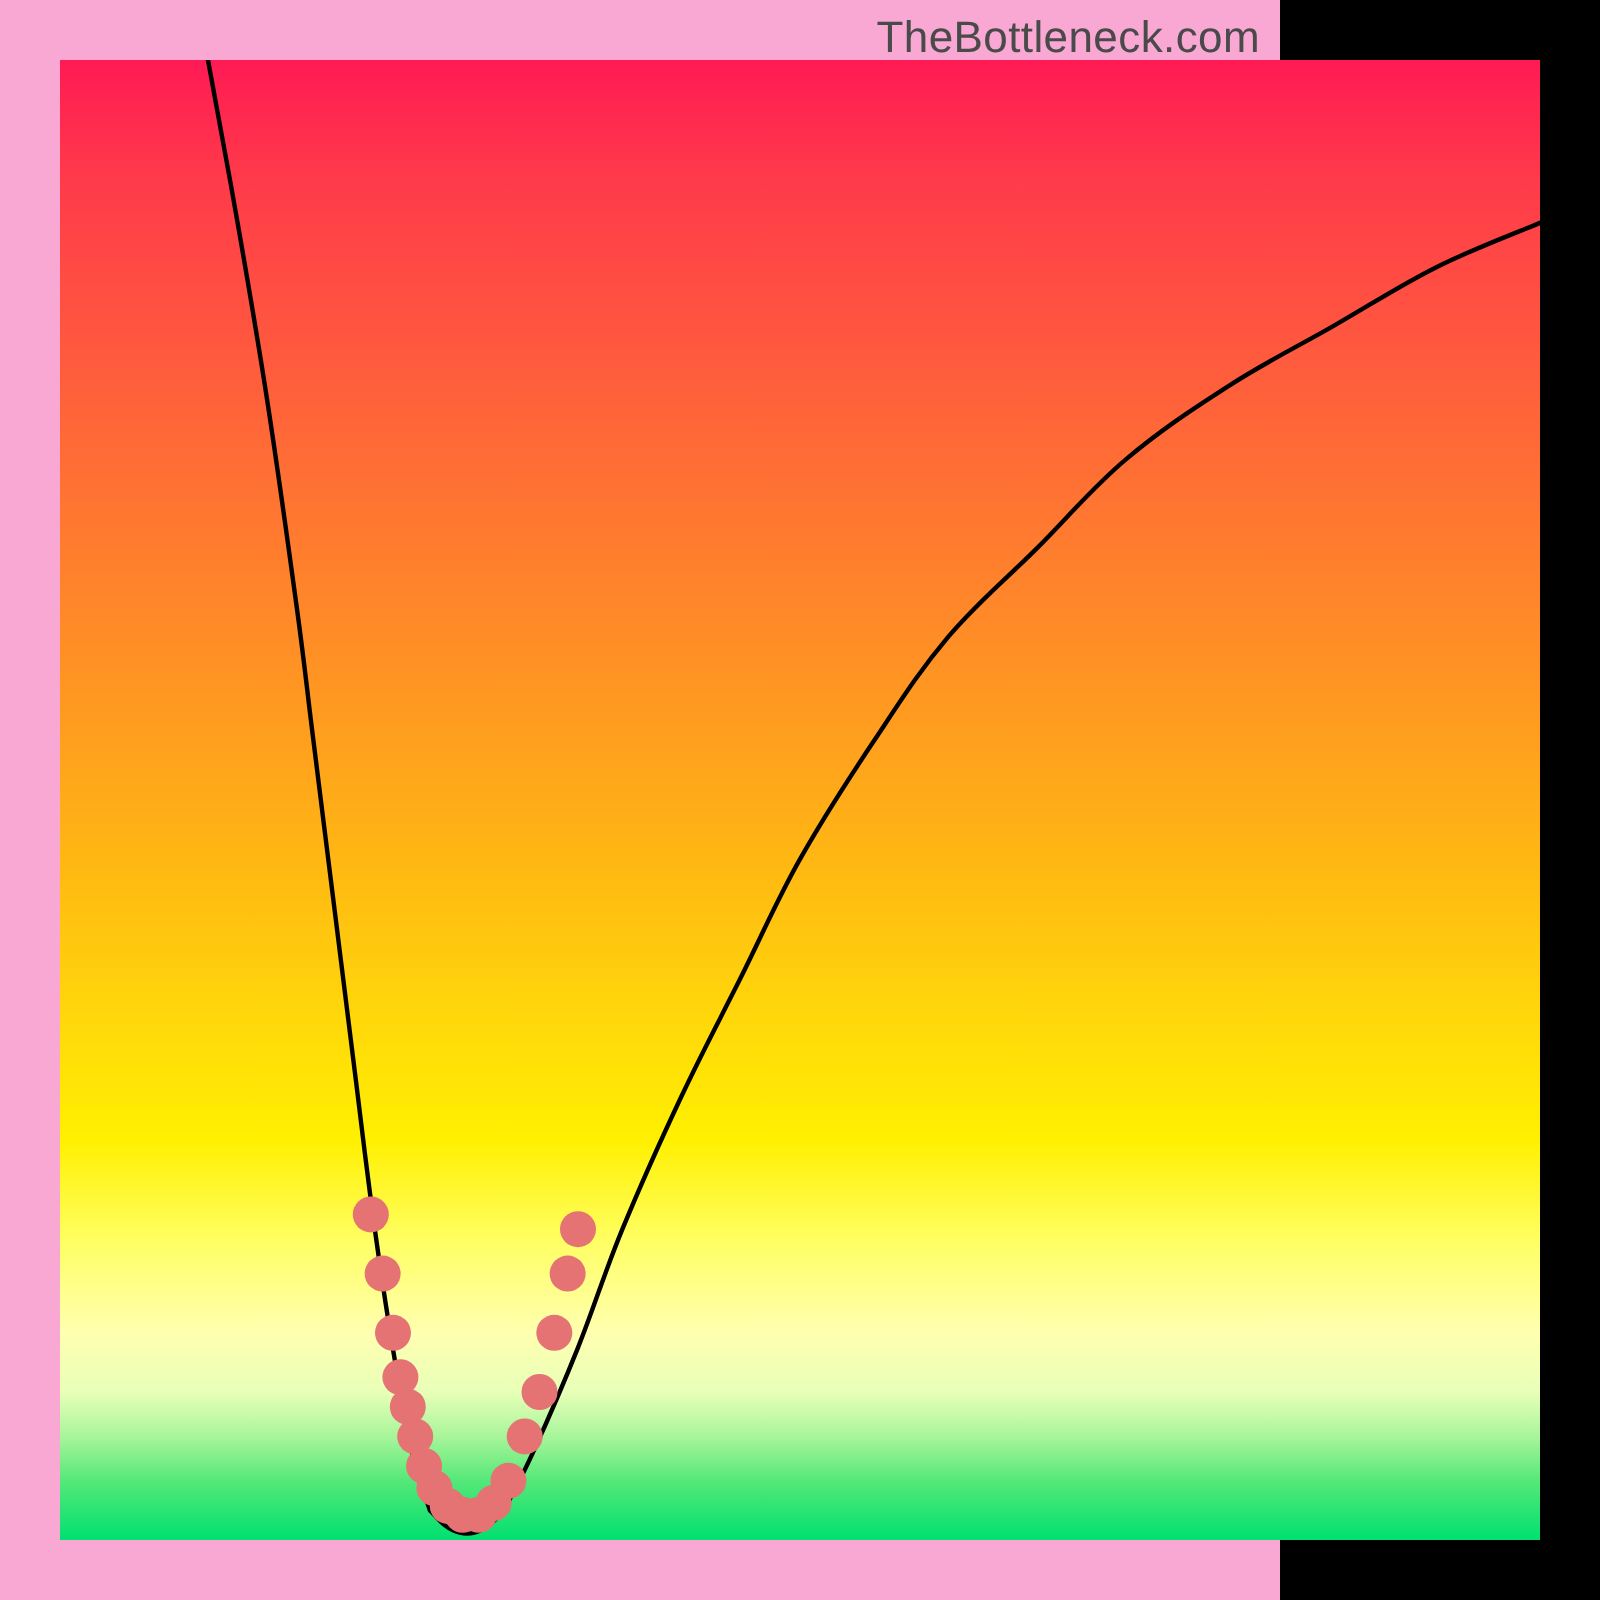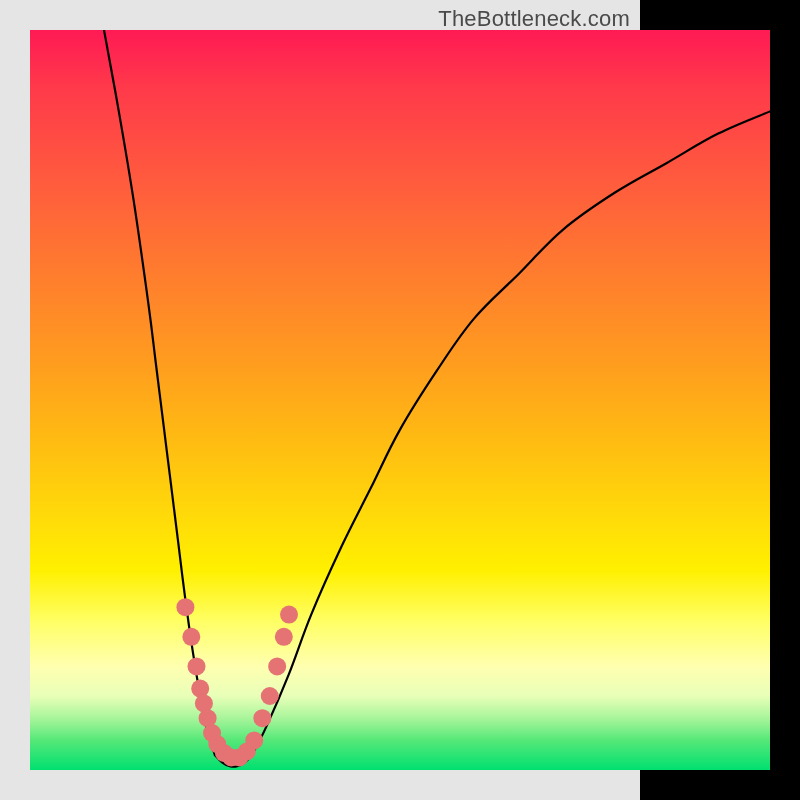--- a/index.html
+++ b/index.html
@@ -8,21 +8,21 @@
     width: 800px;
     height: 800px;
     overflow: hidden;
     background: #000;
     font-family: Arial, Helvetica, sans-serif;
   }
   .frame {
     position: relative;
     width: 640px;
     height: 800px;
-    background: #e5e5e5;
+    background: #f9a8d4;
   }
   .plot {
     position: absolute;
     left: 30px;
     top: 30px;
     width: 740px;
     height: 740px;
     
     background: linear-gradient(to bottom,
       #ff1a54 0%,

